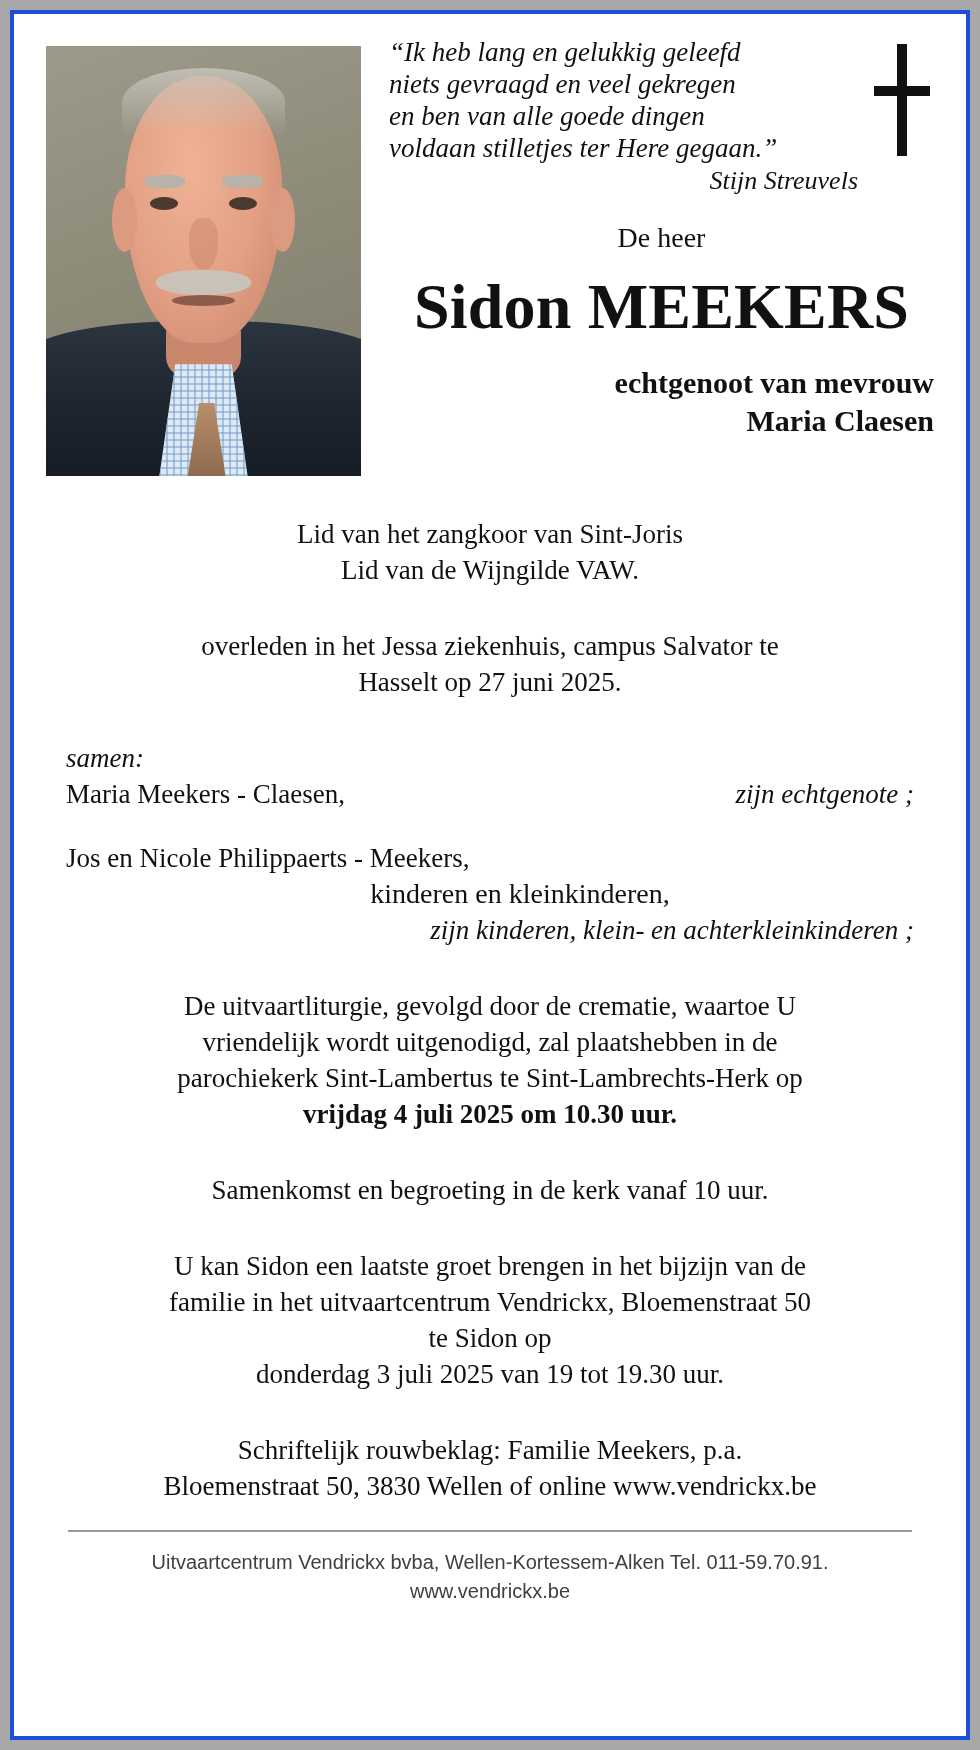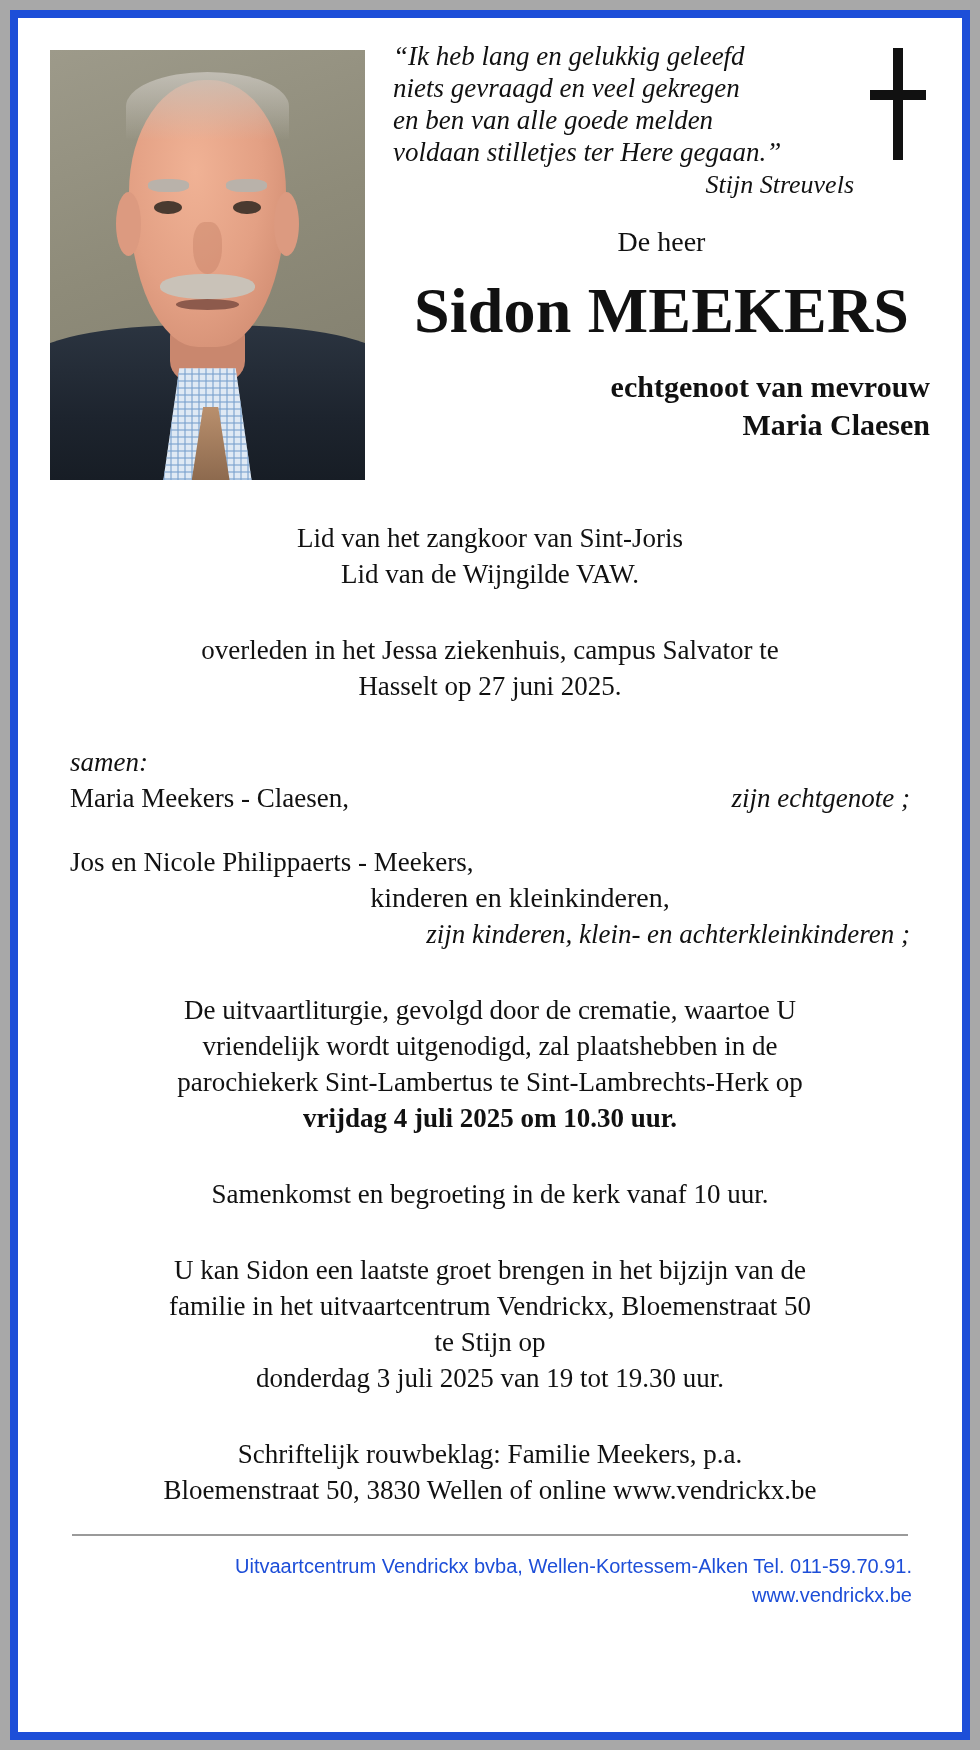--- a/index.html
+++ b/index.html
@@ -22,21 +22,21 @@
     height: 1750px;
     box-sizing: border-box;
     background: #a8a8a8;
     padding: 10px;
   }
   .page-inner-gap {
     width: 100%;
     height: 100%;
     box-sizing: border-box;
     background: #ffffff;
-    border: 8px solid #1d4ed8;
+    border: 4px solid #1d4ed8;
     padding: 0;
   }
   .card {
     width: 100%;
     height: 100%;
     box-sizing: border-box;
     background: #ffffff;
     padding: 22px 32px 0 32px;
     position: relative;
   }
@@ -261,25 +261,25 @@
     text-align: center;
   }
 
   
   .footer-rule {
     border: 0;
     border-top: 2px solid #9a9a9a;
     margin: 26px 4px 0 4px;
   }
   .footer {
-    text-align: right;
+    text-align: center;
     font-family: "Liberation Sans", "DejaVu Sans", sans-serif;
     font-size: 20px;
     line-height: 29px;
-    color: #1d4ed8;
+    color: #404040;
     margin-top: 16px;
   }
 </style>
 </head>
 <body>
 
 <div class="page">
   <div class="page-inner-gap">
     <div class="card">
 
@@ -309,21 +309,21 @@
         <div class="headline-col">
 
           <div class="cross">
             <div class="v"></div>
             <div class="h"></div>
           </div>
 
           <div class="quote-block">
             <div class="quote-line">“Ik heb lang en gelukkig geleefd</div>
             <div class="quote-line">niets gevraagd en veel gekregen</div>
-            <div class="quote-line">en ben van alle goede melden</div>
+            <div class="quote-line">en ben van alle goede dingen</div>
             <div class="quote-line">voldaan stilletjes ter Here gegaan.”</div>
             <div class="quote-author">Stijn Streuvels</div>
           </div>
 
           <div class="deceased-intro">De heer</div>
           <div class="deceased-name">Sidon MEEKERS</div>
           <div class="spouse-of">
             <div>echtgenoot van mevrouw</div>
             <div>Maria Claesen</div>
           </div>
@@ -365,21 +365,21 @@
           <div>vriendelijk wordt uitgenodigd, zal plaatshebben in de</div>
           <div>parochiekerk Sint-Lambertus te Sint-Lambrechts-Herk op</div>
           <div class="bold-line">vrijdag 4 juli 2025 om 10.30 uur.</div>
         </div>
 
         <div class="blk gap-lg">Samenkomst en begroeting in de kerk vanaf 10 uur.</div>
 
         <div class="blk gap-lg">
           <div>U kan Sidon een laatste groet brengen in het bijzijn van de</div>
           <div>familie in het uitvaartcentrum Vendrickx, Bloemenstraat 50</div>
-          <div>te Stijn op</div>
+          <div>te Sidon op</div>
           <div>donderdag 3 juli 2025 van 19 tot 19.30 uur.</div>
         </div>
 
         <div class="blk gap-lg">
           <div>Schriftelijk rouwbeklag: Familie Meekers, p.a.</div>
           <div>Bloemenstraat 50, 3830 Wellen of online www.vendrickx.be</div>
         </div>
 
         <hr class="footer-rule">
 

